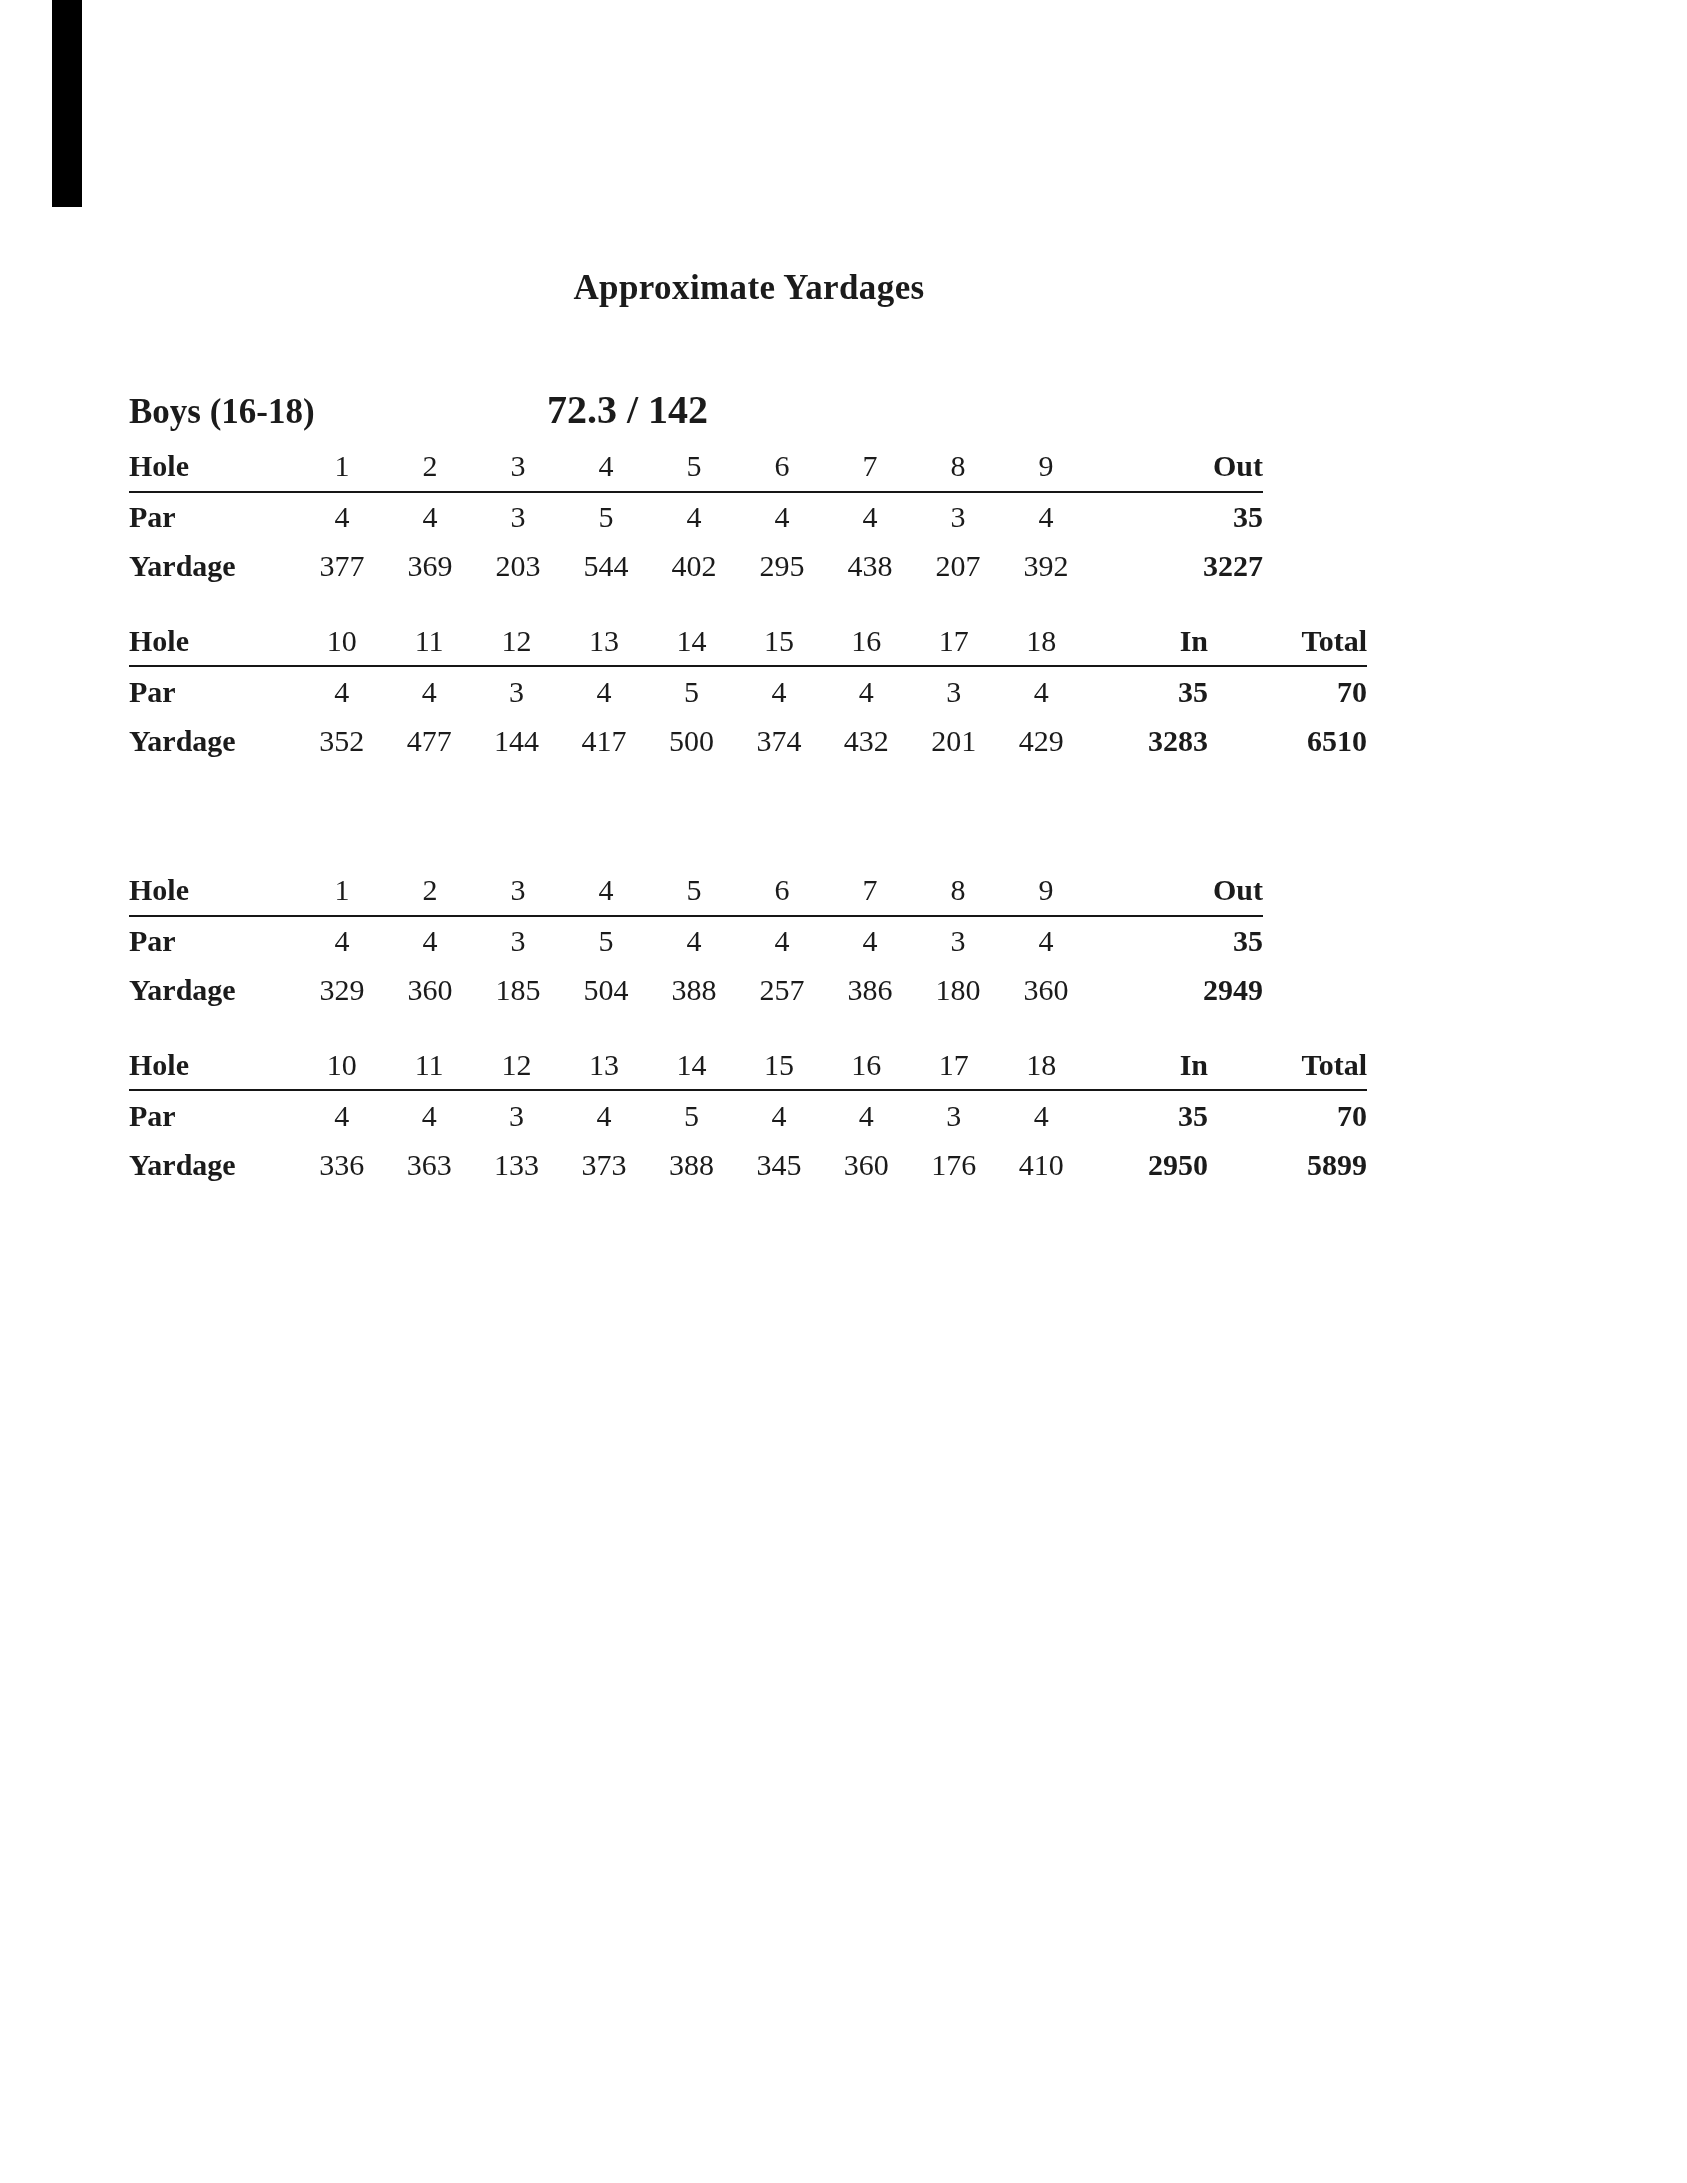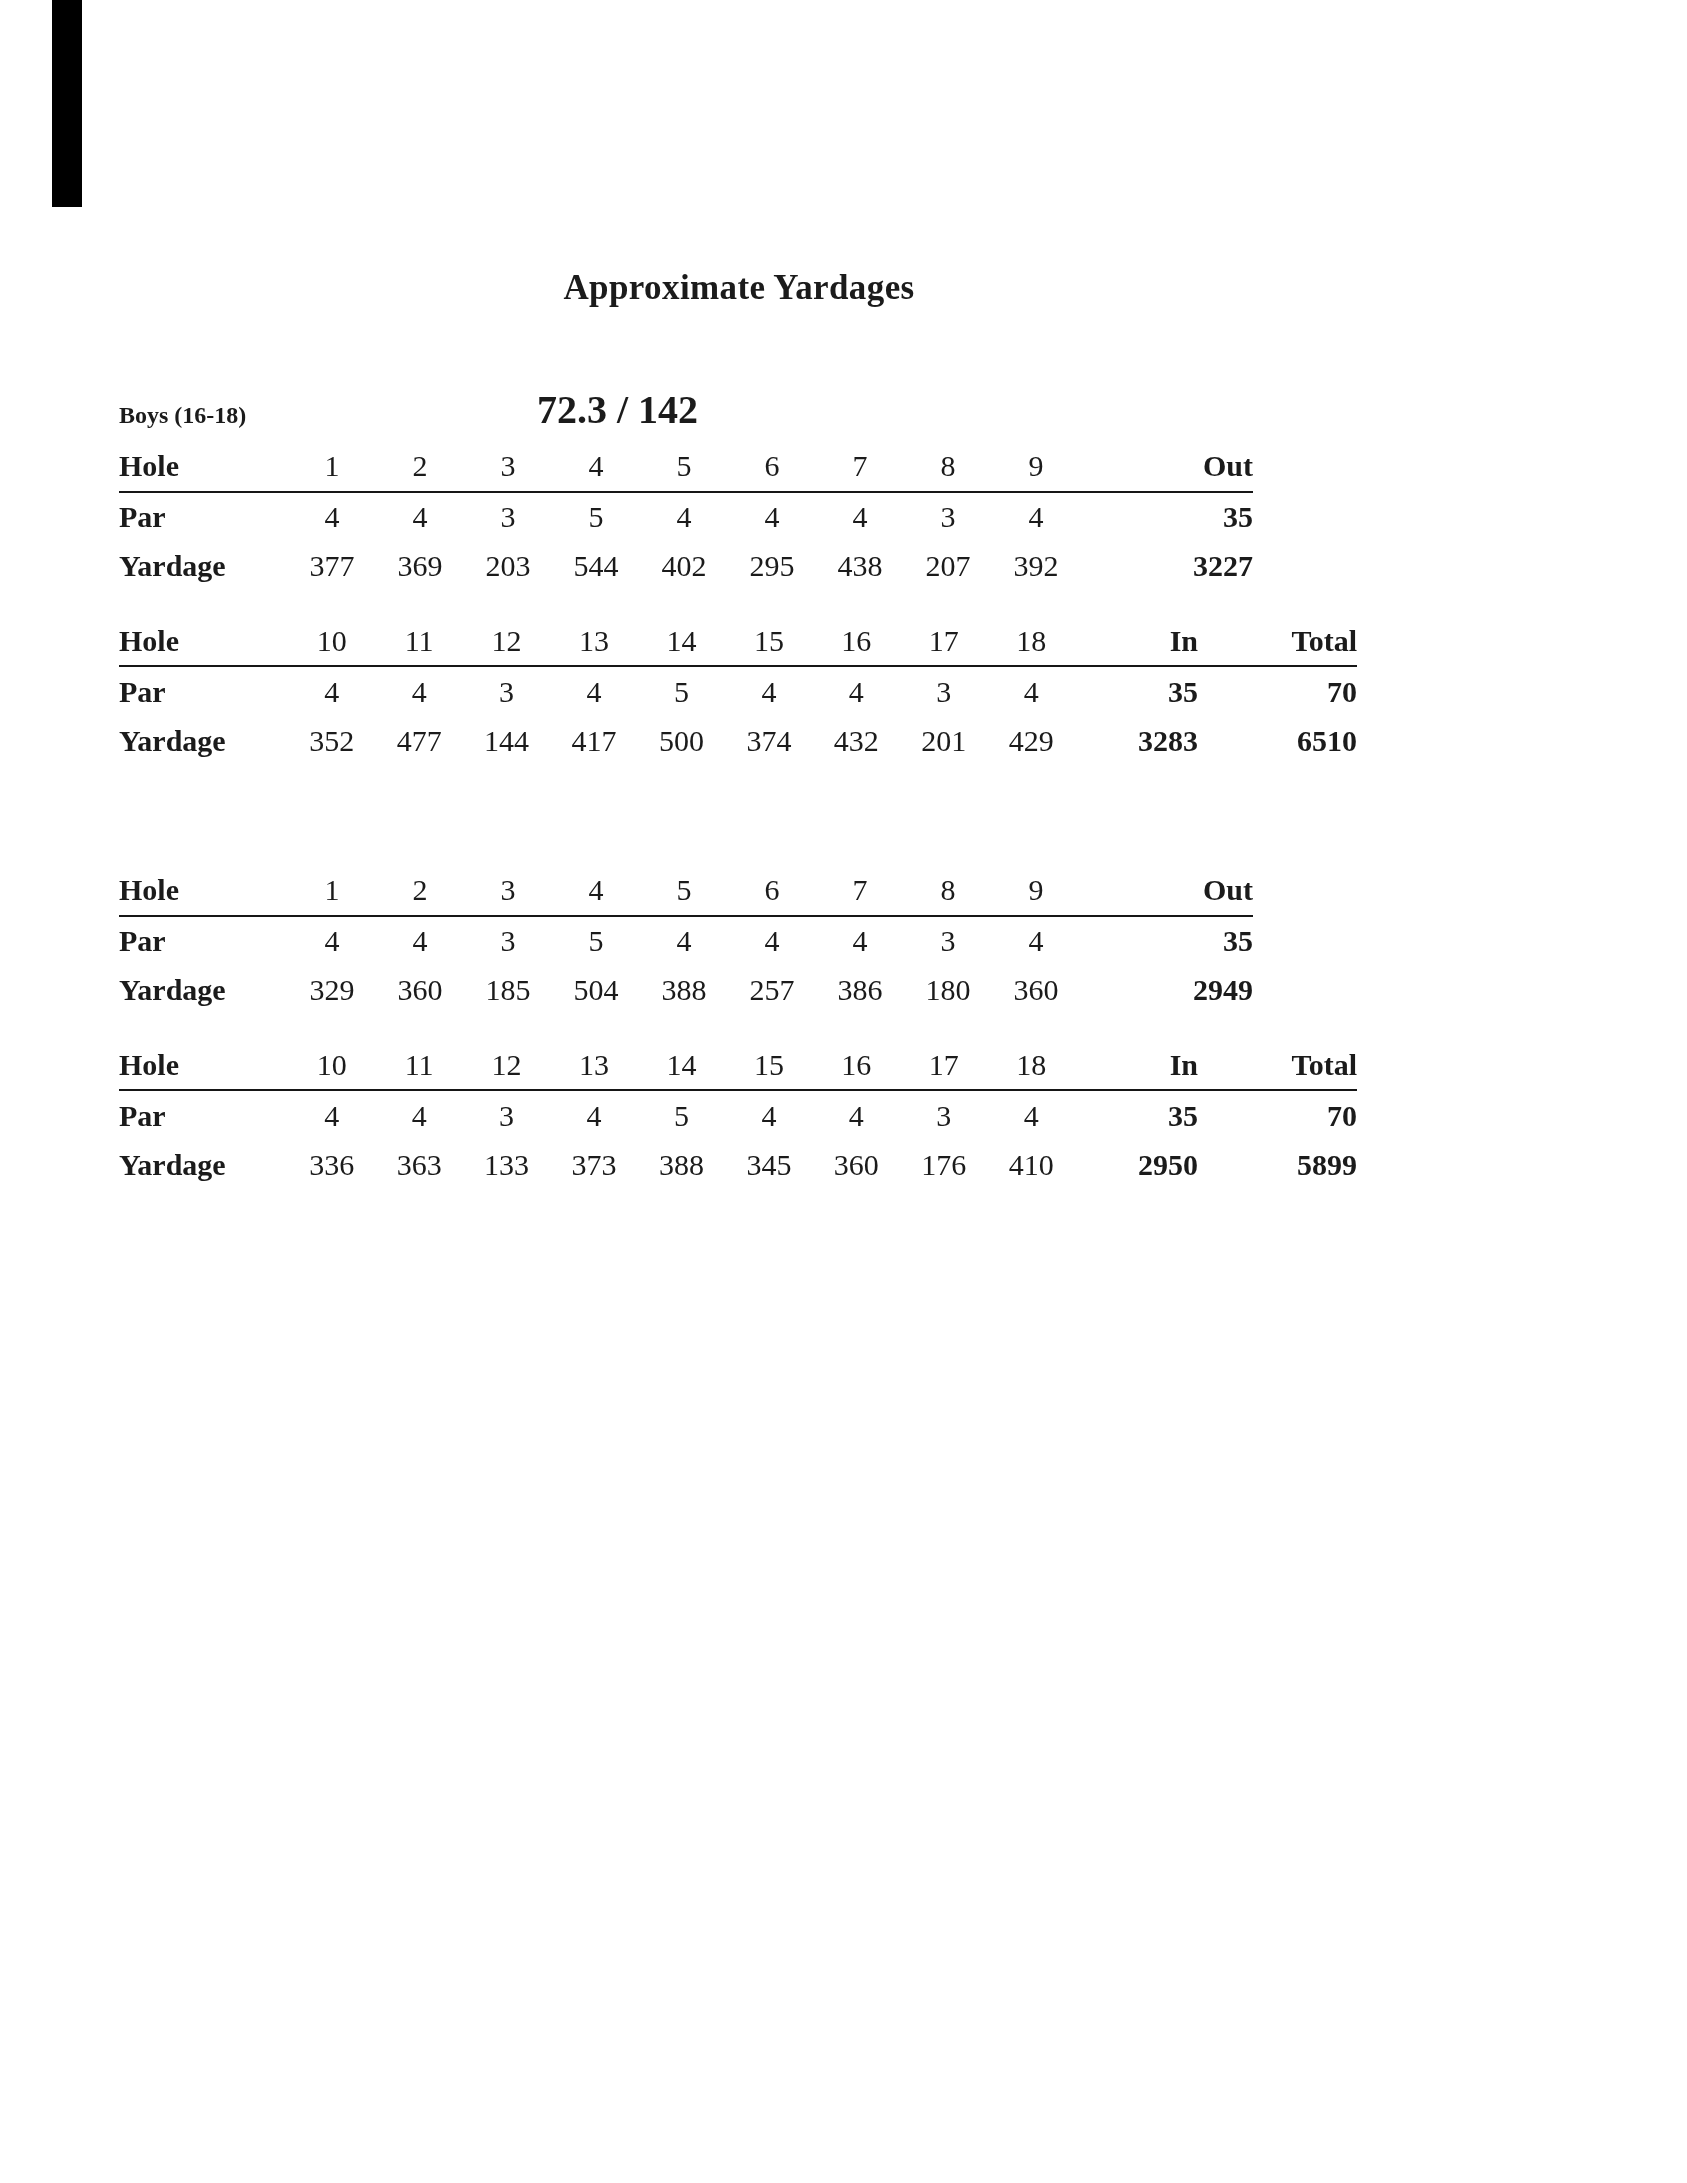--- a/index.html
+++ b/index.html
@@ -24,21 +24,21 @@
   .scan-artifact {
     position: absolute;
     left: 52px;
     top: 0;
     width: 30px;
     height: 207px;
     background: #000000;
   }
   .content {
     position: absolute;
-    left: 119px;
+    left: 129px;
     top: 268px;
     width: 1299px;
   }
   .doc-title {
     width: 1240px;
     text-align: center;
     font-size: 35px;
     font-weight: bold;
     margin: 0 0 78px 0;
     letter-spacing: 0.4px;
@@ -47,21 +47,21 @@
     margin-bottom: 100px;
   }
   .section-head {
     display: flex;
     align-items: baseline;
     margin-bottom: 8.4px;
   }
   .sec-name {
     display: inline-block;
     width: 418px;
-    font-size: 24px;
+    font-size: 35px;
     font-weight: bold;
   }
   .sec-rating {
     display: inline-block;
     font-size: 40px;
     font-weight: bold;
   }
   table.nine {
     border-collapse: collapse;
     table-layout: fixed;

